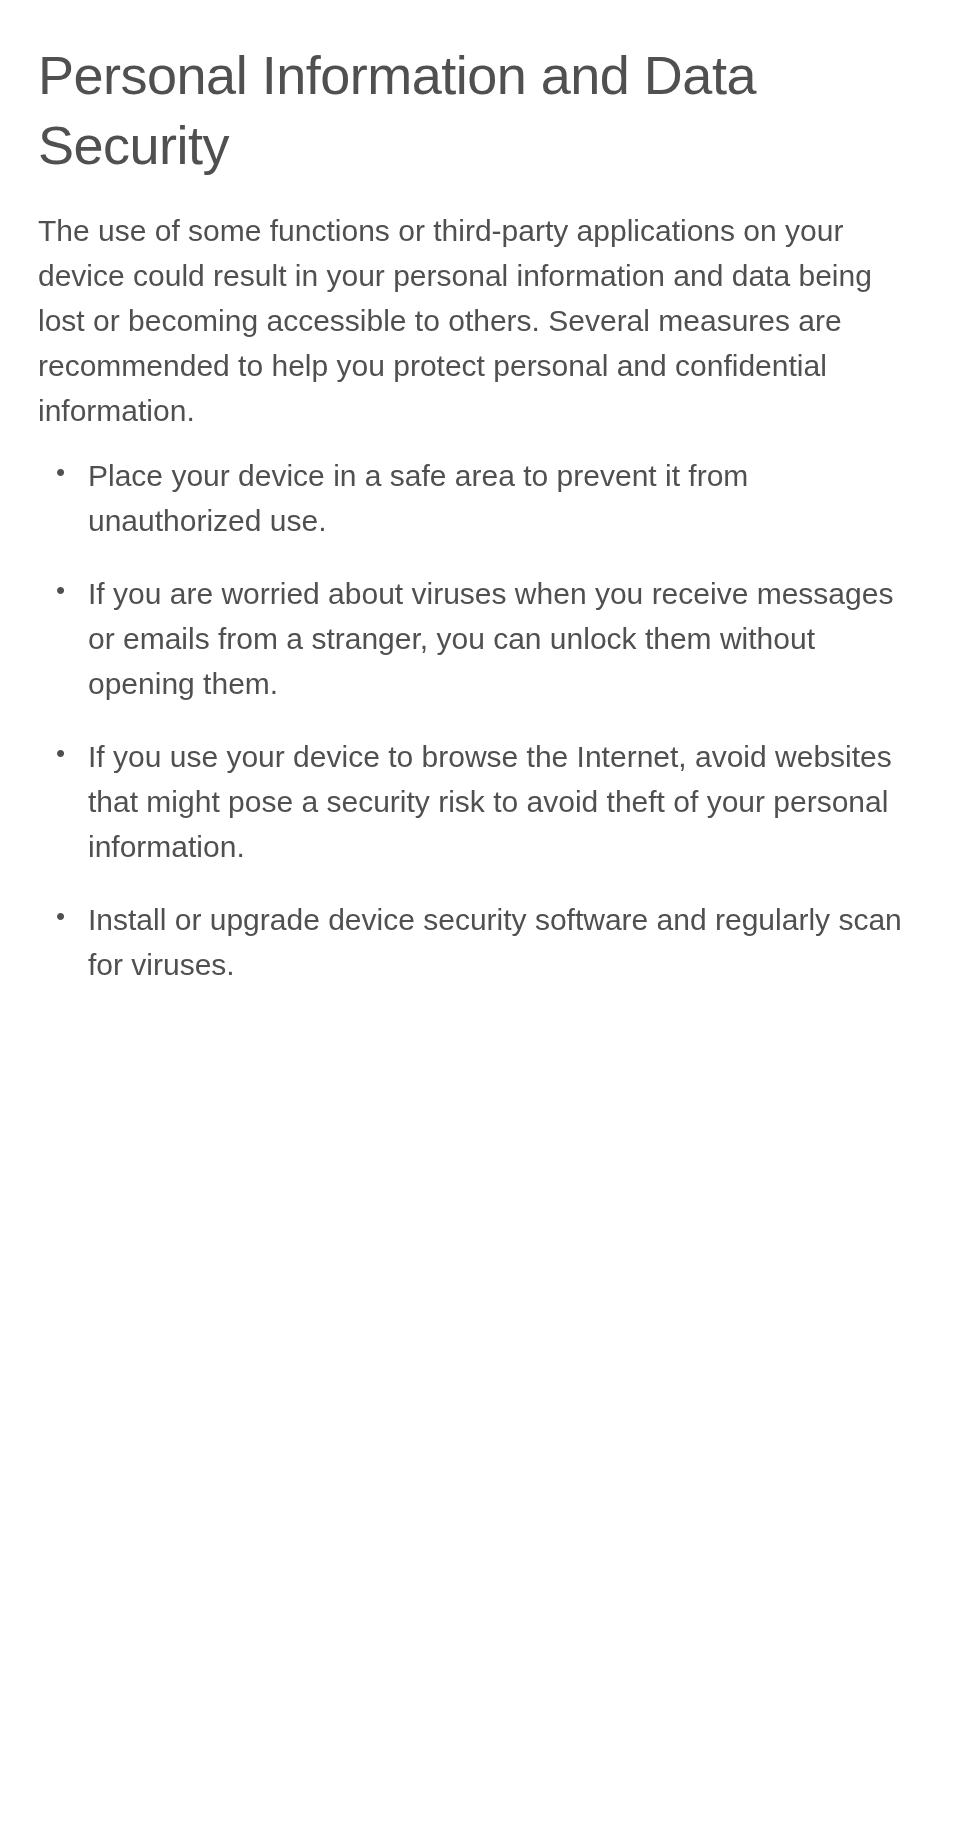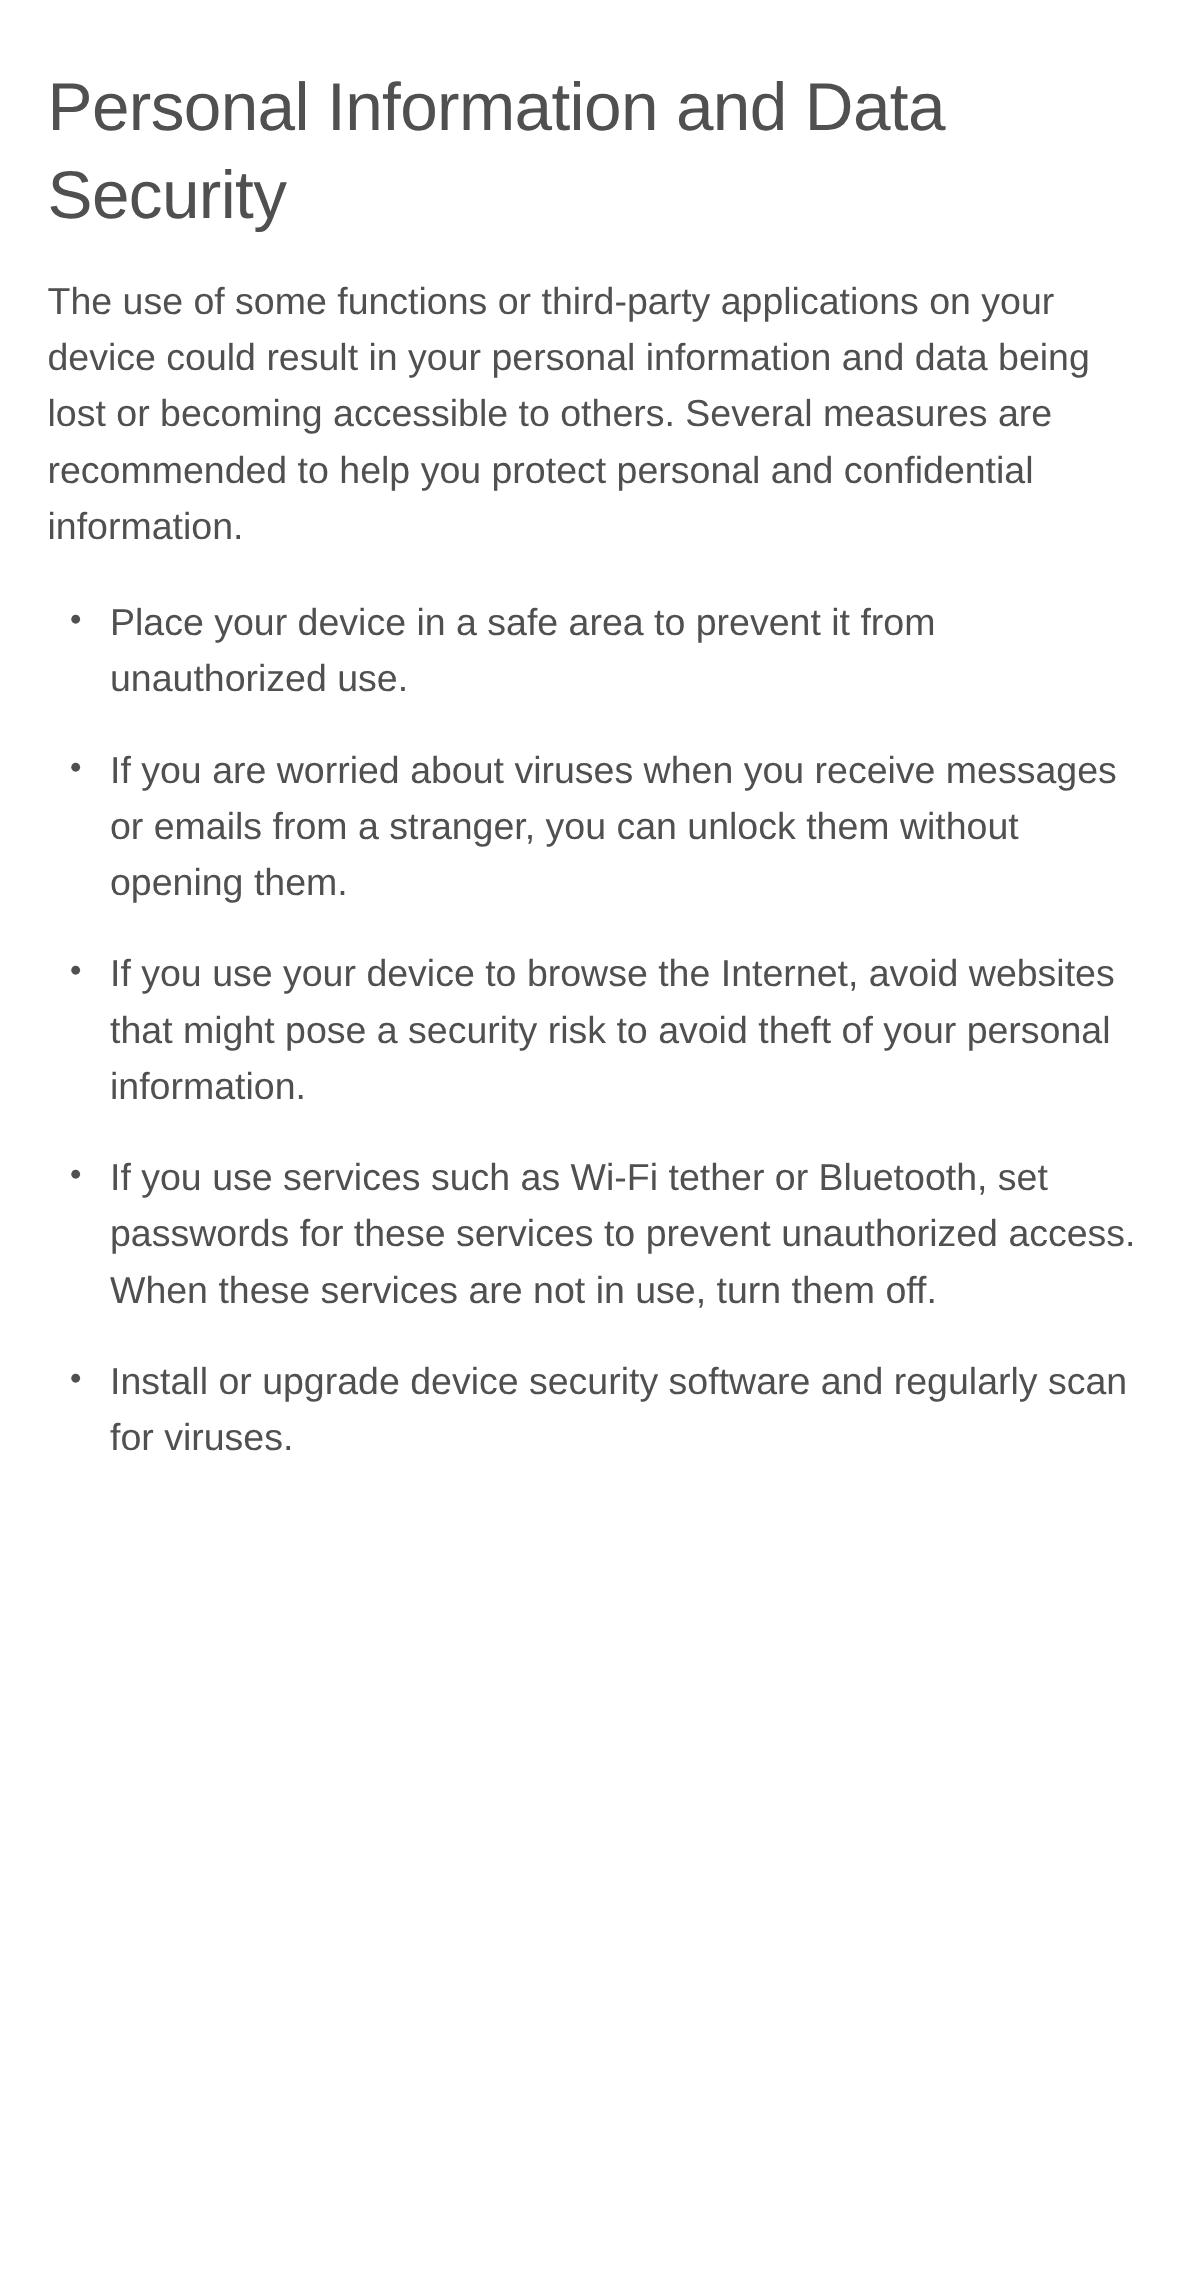--- a/index.html
+++ b/index.html
@@ -15,27 +15,26 @@
       color: #505050;
       font-weight: 300;
     }
     h1 {
       font-size: 54px;
       font-weight: 300;
       color: #505050;
       line-height: 1.3;
       margin-bottom: 28px;
       letter-spacing: -0.5px;
-      margin-top: 11px;
     }
     .intro {
       font-size: 30px;
       line-height: 1.5;
       color: #505050;
-      margin-bottom: 32px;
+      margin-bottom: 20px;
       font-weight: 400;
     }
     ul {
       list-style: none;
       padding-left: 22px;
     }
     li {
       position: relative;
       font-size: 30px;
       line-height: 1.5;
@@ -55,15 +54,14 @@
   </style>
 </head>
 <body>
 
 <h1>Personal Information and Data Security</h1>
 <p class="intro">The use of some functions or third-party applications on your device could result in your personal information and data being lost or becoming accessible to others. Several measures are recommended to help you protect personal and confidential information.</p>
 <ul>
   <li>Place your device in a safe area to prevent it from unauthorized use.</li>
   <li>If you are worried about viruses when you receive messages or emails from a stranger, you can unlock them without opening them.</li>
   <li>If you use your device to browse the Internet, avoid websites that might pose a security risk to avoid theft of your personal information.</li>
-  <li>If you use services such as Wi-Fi tether or Bluetooth, set passwords for these services to prevent unauthorized access. When these services are not in use, turn them off.</li>
   <li>Install or upgrade device security software and regularly scan for viruses.</li>
 </ul>
 
 </body></html>

